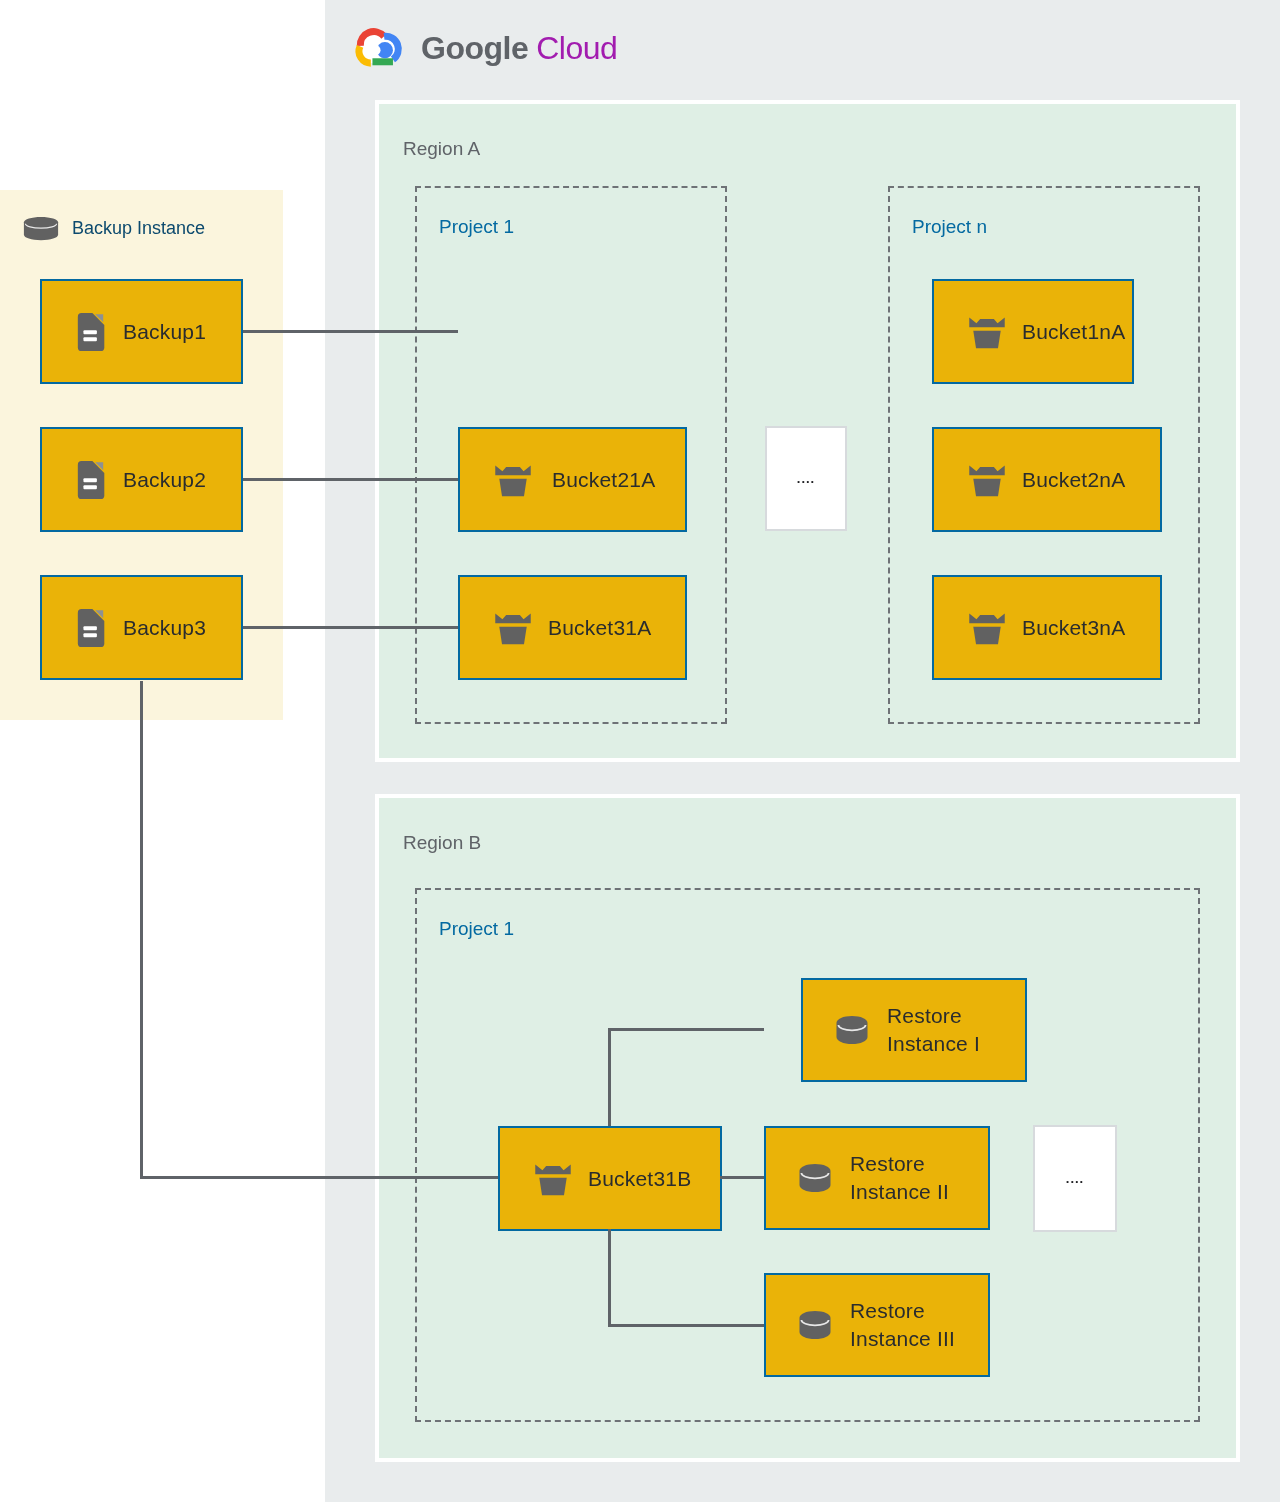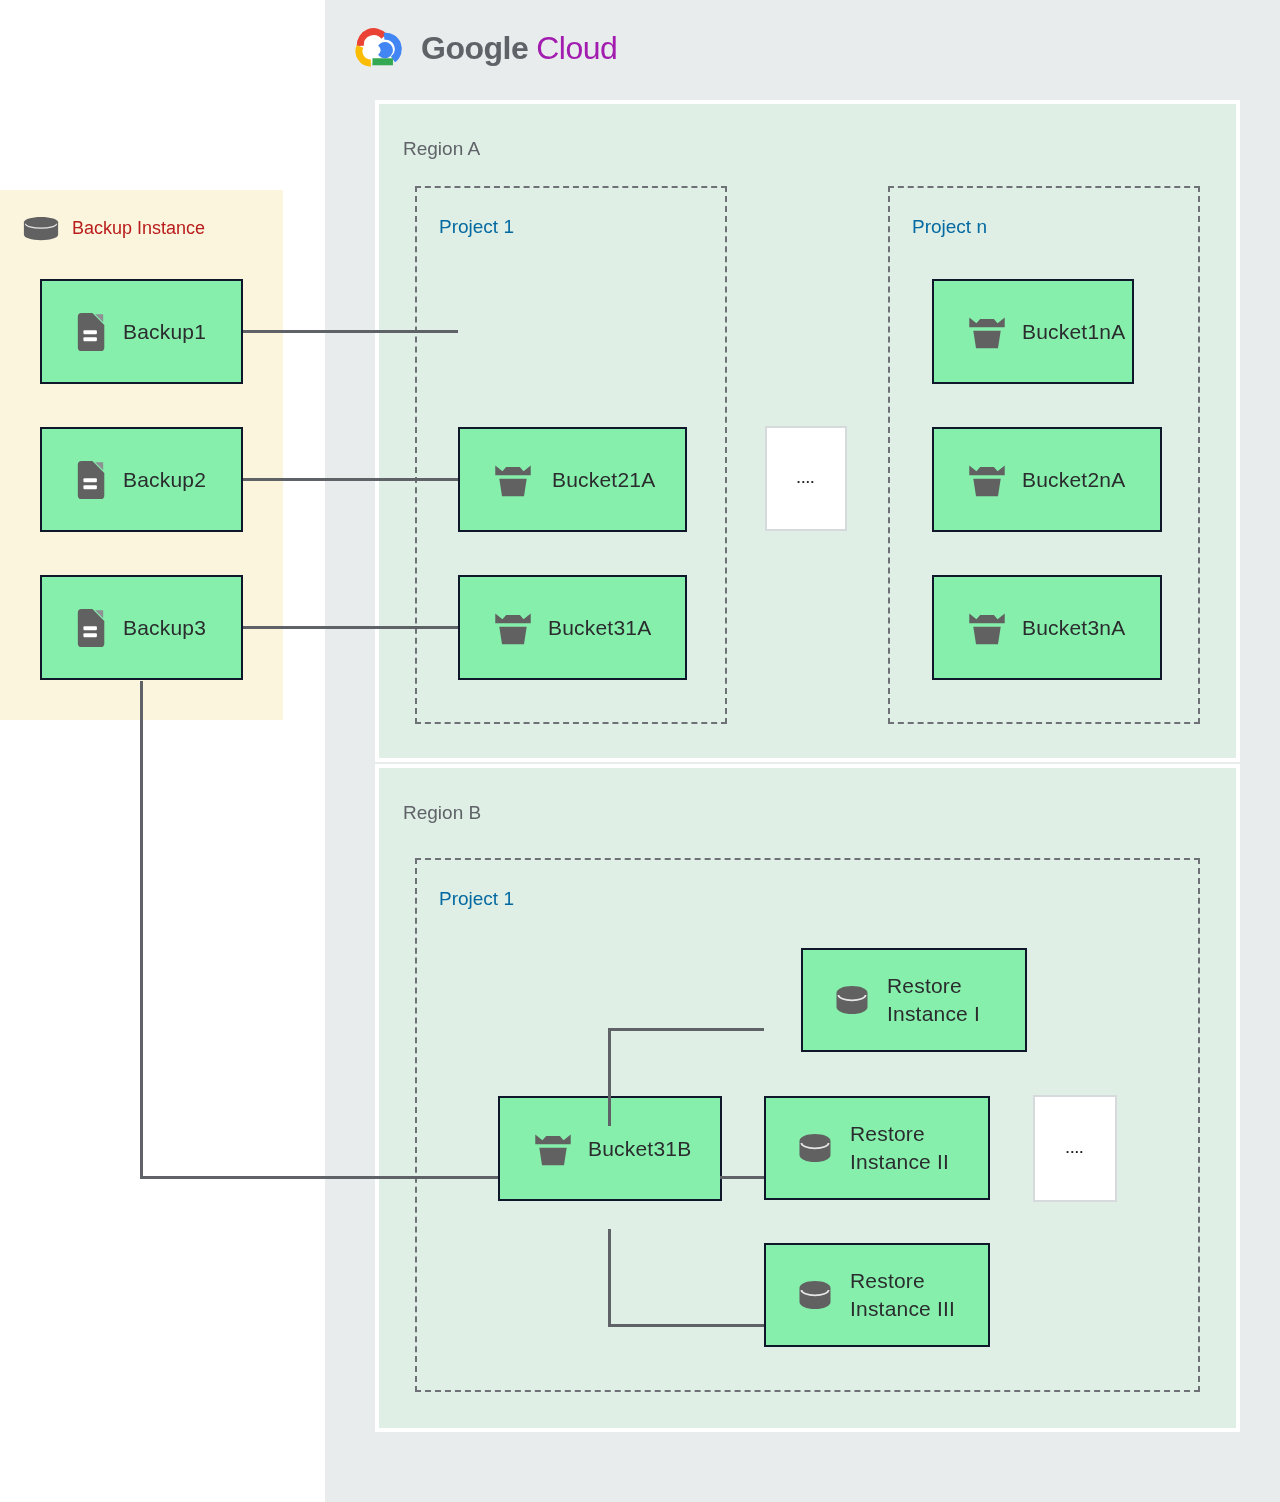--- a/index.html
+++ b/index.html
@@ -3,41 +3,41 @@
 <meta charset="utf-8">
 <style>
   html,body{margin:0;padding:0;background:#fff;}
   .canvas{position:relative;width:1280px;height:1502px;background:#ffffff;overflow:hidden;
           font-family:"Liberation Sans","DejaVu Sans",sans-serif;}
 
   
   .gray-panel{position:absolute;left:325px;top:0;width:955px;height:1502px;background:#e9eced;}
   .region{position:absolute;background:#dfefe5;border:4px solid #ffffff;box-sizing:border-box;}
   #region-a{left:375px;top:100px;width:865px;height:662px;}
-  #region-b{left:375px;top:764px;width:865px;height:668px;}
+  #region-b{left:375px;top:794px;width:865px;height:668px;}
   .region-label{position:absolute;left:24px;top:34px;font-size:19px;color:#5f6368;}
   .project{position:absolute;border:2px dashed #6e7276;box-sizing:content-box;}
   #project-1a{left:36px;top:82px;width:308px;height:534px;}
   #project-na{left:509px;top:82px;width:308px;height:534px;}
   #project-1b{left:36px;top:90px;width:781px;height:530px;}
   .project-label{position:absolute;left:22px;top:28px;font-size:19px;color:#0369a1;}
 
   .backup-panel{position:absolute;left:0;top:190px;width:283px;height:530px;background:#fbf5dd;}
   .backup-header{position:absolute;left:22px;top:25px;display:flex;align-items:center;gap:12px;}
-  .backup-title{font-size:18px;color:#b91c1c;}
+  .backup-title{font-size:18px;color:#0c4a6e;}
 
   
   .logo{position:absolute;left:353px;top:26px;display:flex;align-items:center;gap:14px;}
   .logo-ic{width:54px;height:44px;}
   .logo-text{font-size:32px;color:#5f6368;letter-spacing:-0.5px;}
   .logo-text .b{font-weight:600;}
   .logo-text .l{font-weight:400;margin-left:8px;color:#a21caf;}
 
   
-  .node{position:absolute;background:#86efac;border:2px solid #0f172a;box-sizing:border-box;
+  .node{position:absolute;background:#eab308;border:2px solid #0369a1;box-sizing:border-box;
         display:flex;align-items:center;}
   .node-label{font-size:21px;color:#2a2c2e;letter-spacing:0.2px;}
   .restore .node-label{width:124px;line-height:28px;}
   .enode{position:absolute;background:#fff;border:2px solid #d7dadd;box-sizing:border-box;
          display:flex;align-items:center;justify-content:center;}
   .dots{font-size:13px;font-weight:bold;color:#202124;letter-spacing:1px;}
 
   .doc-ic{width:34px;height:42px;flex:none;}
   .bucket-ic{width:38px;height:34px;flex:none;}
   .cyl-ic{width:38px;height:32px;flex:none;}

